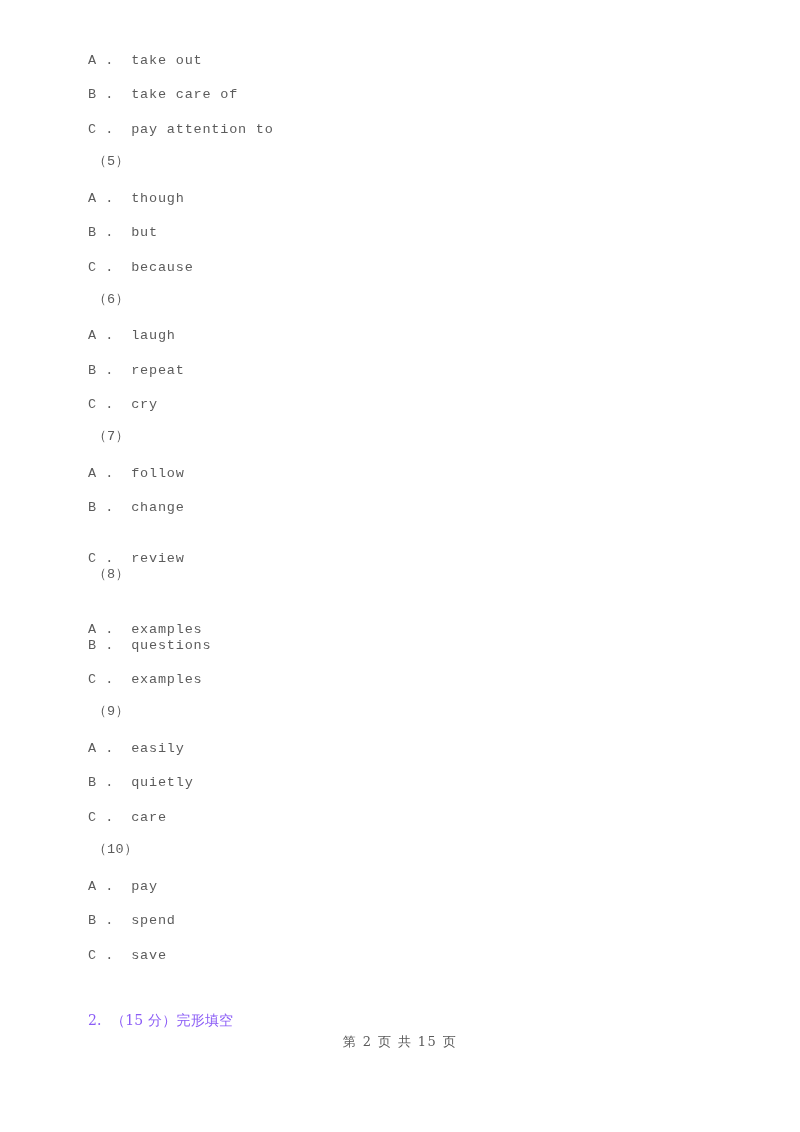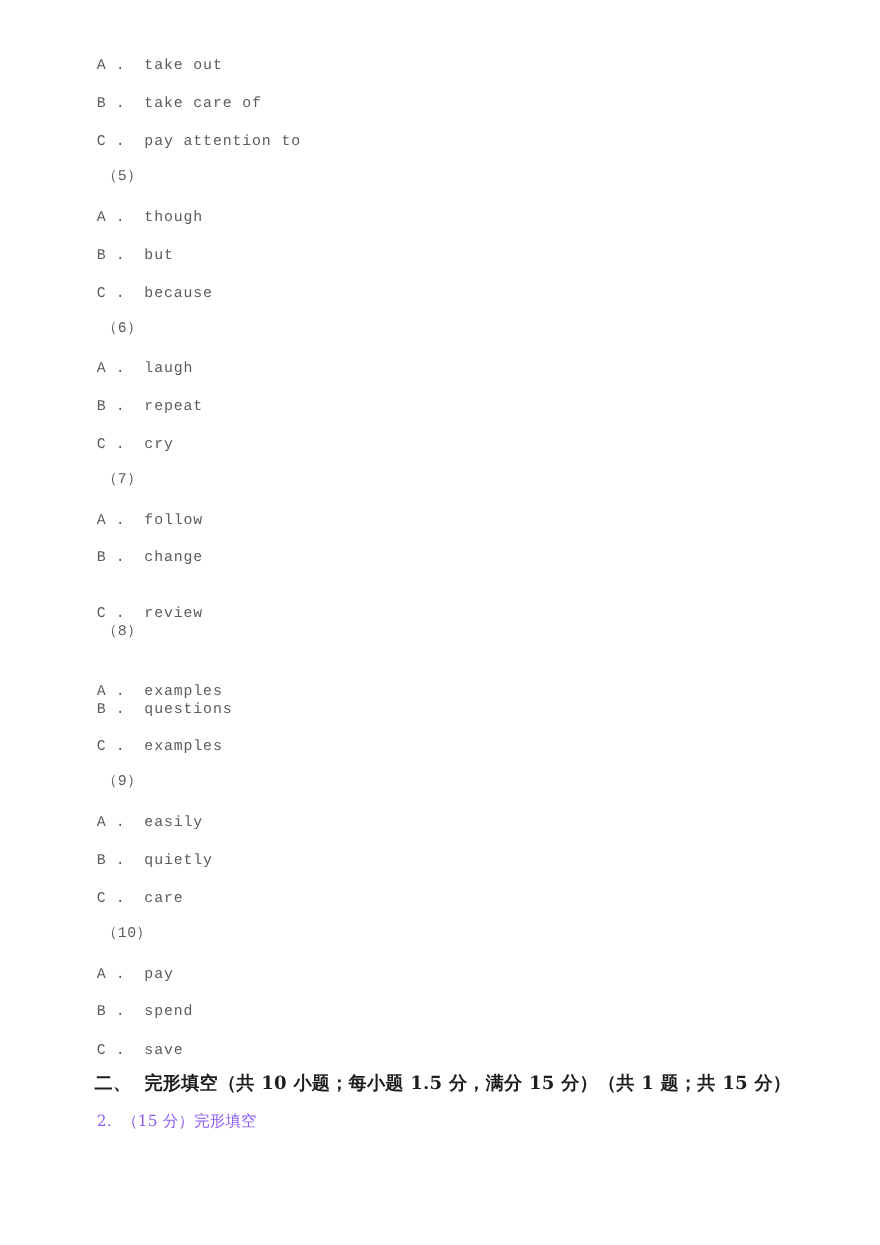--- a/index.html
+++ b/index.html
@@ -124,18 +124,18 @@
       <div class="line qnum" style="top: 705px;">（9）</div>
       <div class="line opt" style="top: 742px;"><span class="lbl">A .</span>  <span class="txt">easily</span></div>
       <div class="line opt" style="top: 776px;"><span class="lbl">B .</span>  <span class="txt">quietly</span></div>
       <div class="line opt" style="top: 811px;"><span class="lbl">C .</span>  <span class="txt">care</span></div>
       <div class="line qnum" style="top: 843px;">（10）</div>
       <div class="line opt" style="top: 880px;"><span class="lbl">A .</span>  <span class="txt">pay</span></div>
       <div class="line opt" style="top: 914px;"><span class="lbl">B .</span>  <span class="txt">spend</span></div>
       <div class="line opt" style="top: 949px;"><span class="lbl">C .</span>  <span class="txt">save</span></div>
     </div>
 
-  <div class="section-heading">二、  完形填空（共 10 小题；每小题 1.5 分，满分 15 分）（共 1 题；共 15 分）</div>
 
   <div class="question-line">2.  （15 分）完形填空</div>
 
+  <div class="page-footer">第 2 页 共 15 页</div>
 
 </div>
 
 </body></html>

